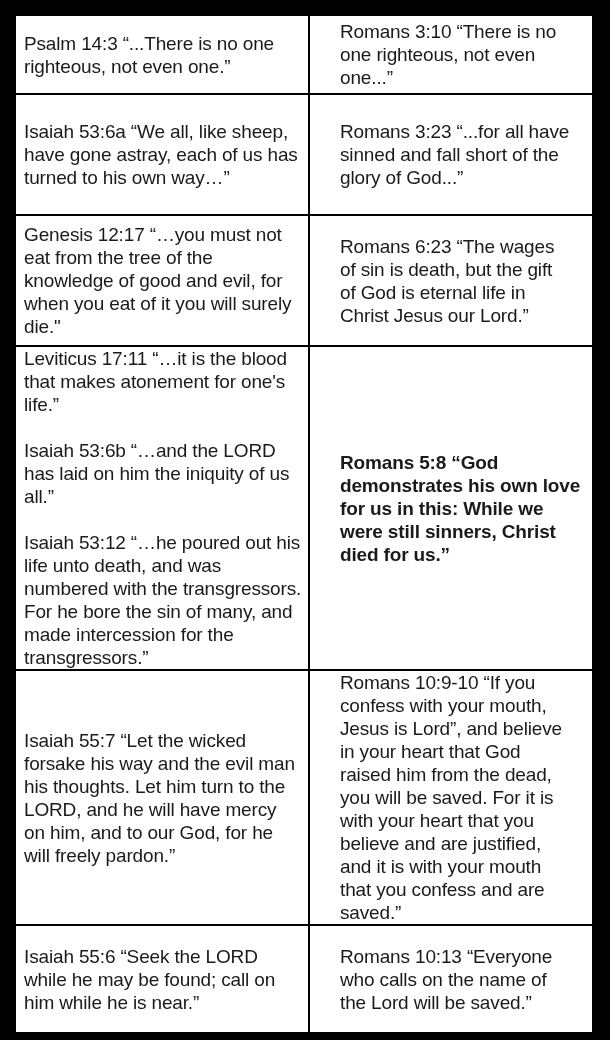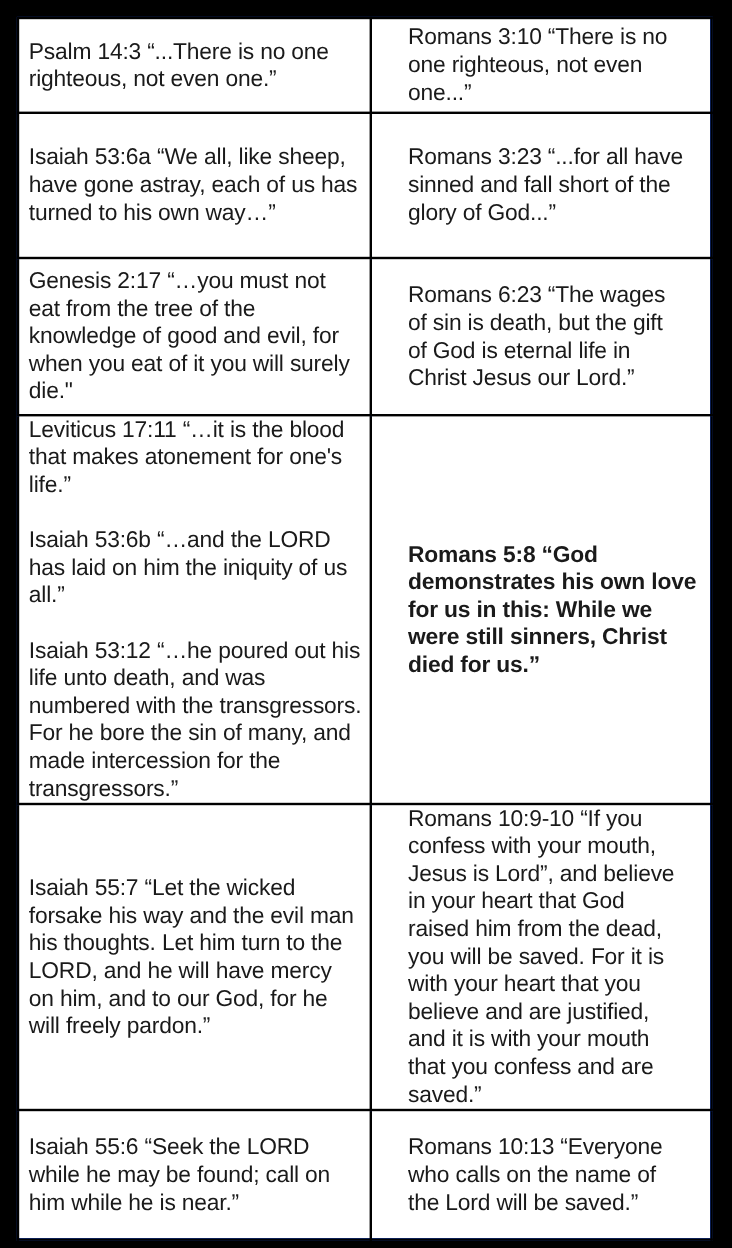--- a/index.html
+++ b/index.html
@@ -11,21 +11,21 @@
     overflow: hidden;
     font-family: "Liberation Sans", "DejaVu Sans", sans-serif;
   }
 
   
   table.verse-table {
     border-collapse: collapse;
     table-layout: fixed;
     margin: 14px 0 0 14px;
     width: 578px;
-    background: #1d4ed8;
+    background: #f9a8d4;
   }
   table.verse-table td {
     border: 2px solid #000000;
     background: #ffffff;
     vertical-align: middle;
     font-size: 19px;
     line-height: 23px;
     letter-spacing: -0.15px;
     color: #1a1a1a;
     white-space: pre-line;      
@@ -69,21 +69,21 @@
     </tr>
     <tr class="r2">
       <td class="pt20">Isaiah 53:6a “We all, like sheep,
 have gone astray, each of us has
 turned to his own way…”</td>
       <td class="right-col">Romans 3:23 “...for all have
 sinned and fall short of the
 glory of God...”</td>
     </tr>
     <tr class="r3">
-      <td>Genesis 2:17 “…you must not
+      <td>Genesis 12:17 “…you must not
 eat from the tree of the
 knowledge of good and evil, for
 when you eat of it you will surely
 die."</td>
       <td class="right-col">Romans 6:23 “The wages
 of sin is death, but the gift
 of God is eternal life in
 Christ Jesus our Lord.”</td>
     </tr>
     <tr class="r4">

